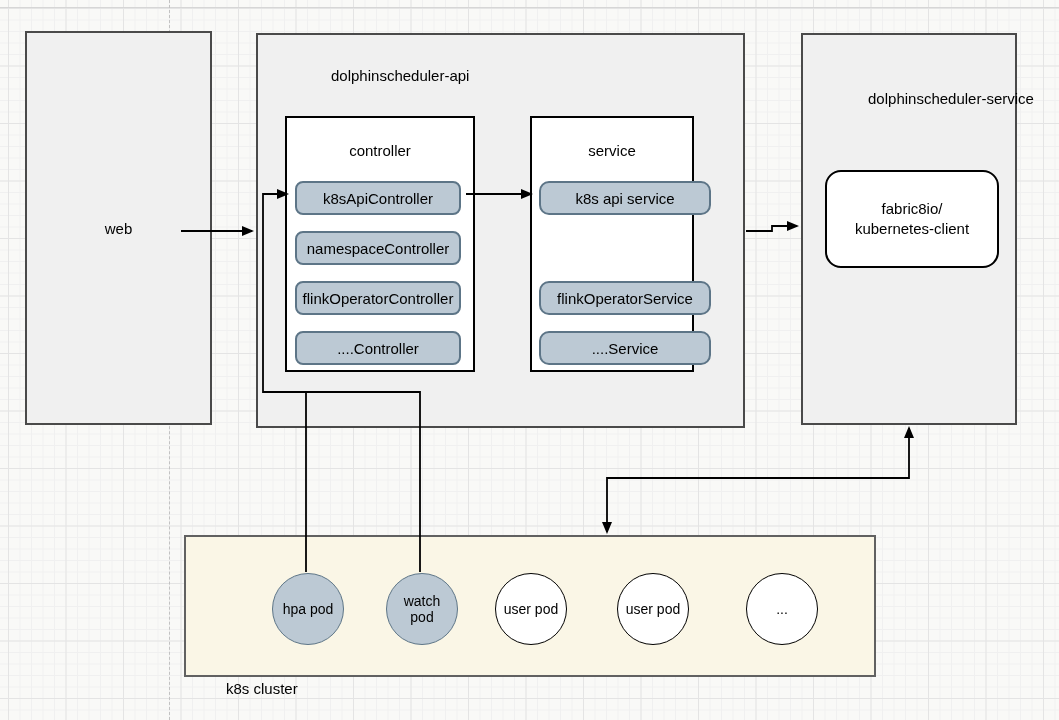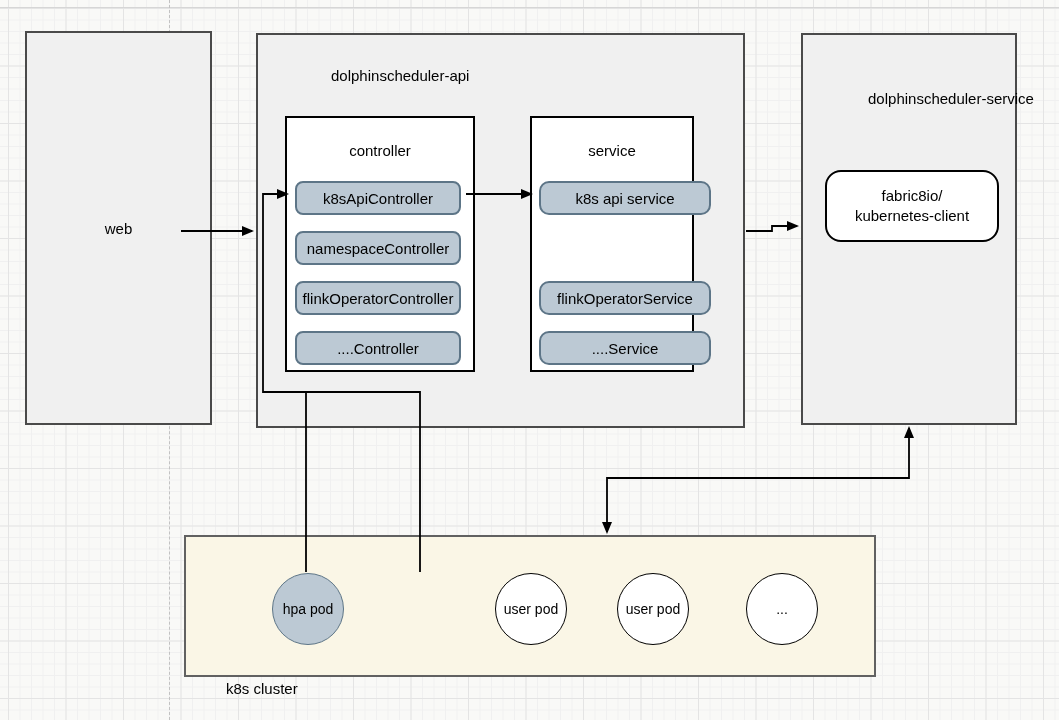--- a/index.html
+++ b/index.html
@@ -39,21 +39,21 @@
     position:absolute;box-sizing:border-box;height:34px;border-radius:8px;
     background:var(--pill-fill);border:2px solid var(--pill-border);
     display:flex;align-items:center;justify-content:center;font-size:15px;z-index:3;
   }
   .controller-box .pill{left:8px;width:166px;}
   .service-inner-box .pill{left:7px;width:172px;border-radius:10px;}
   .pill-1{top:63px;} .pill-2{top:113px;} .pill-3{top:163px;} .pill-4{top:213px;}
   .dss-box{left:801px;top:33px;width:216px;height:392px;}
   .dss-label{position:absolute;left:0;top:55px;width:100%;text-align:center;font-size:15px;margin-left:42px;}
   .fabric-box{
-    position:absolute;left:22px;top:135px;width:174px;height:72px;box-sizing:border-box;
+    position:absolute;left:22px;top:135px;width:174px;height:98px;box-sizing:border-box;
     background:var(--inner-box-fill);border:2px solid var(--inner-box-border);border-radius:16px;
     display:flex;align-items:center;justify-content:center;text-align:center;
     font-size:15px;line-height:1.35;white-space:pre-line;z-index:2;
   }
   .cluster-box{left:184px;top:535px;width:692px;height:142px;background:var(--cluster-fill);border:2px solid var(--cluster-border);z-index:1;}
   .cluster-label{position:absolute;left:40px;top:112px;font-size:15px;margin-top:31px;}
   .pod{
     position:absolute;top:36px;width:72px;height:72px;border-radius:50%;box-sizing:border-box;
     display:flex;align-items:center;justify-content:center;text-align:center;
     font-size:14px;line-height:1.15;z-index:6;padding:0 3px;
@@ -98,20 +98,21 @@
 
   <div class="box gray dss-box">
     <div class="dss-label">dolphinscheduler-service</div>
     <div class="fabric-box">fabric8io/
 kubernetes-client</div>
   </div>
 
   <div class="box cluster-box">
     <div class="cluster-label">k8s cluster</div>
     <div class="pod pod-filled pod-1">hpa pod</div>
+    <div class="pod pod-filled pod-2">watch pod</div>
     <div class="pod pod-white pod-3">user pod</div>
     <div class="pod pod-white pod-4">user pod</div>
     <div class="pod pod-white pod-5">...</div>
   </div>
 
   <svg class="wires" viewBox="0 0 1059 720" xmlns="http://www.w3.org/2000/svg">
     <defs>
       <marker id="arr" viewBox="0 0 12 10" refX="10" refY="5" markerWidth="12" markerHeight="10" orient="auto-start-reverse" markerUnits="userSpaceOnUse">
         <path class="arrhead" d="M0,0 L12,5 L0,10 z"></path>
       </marker>

